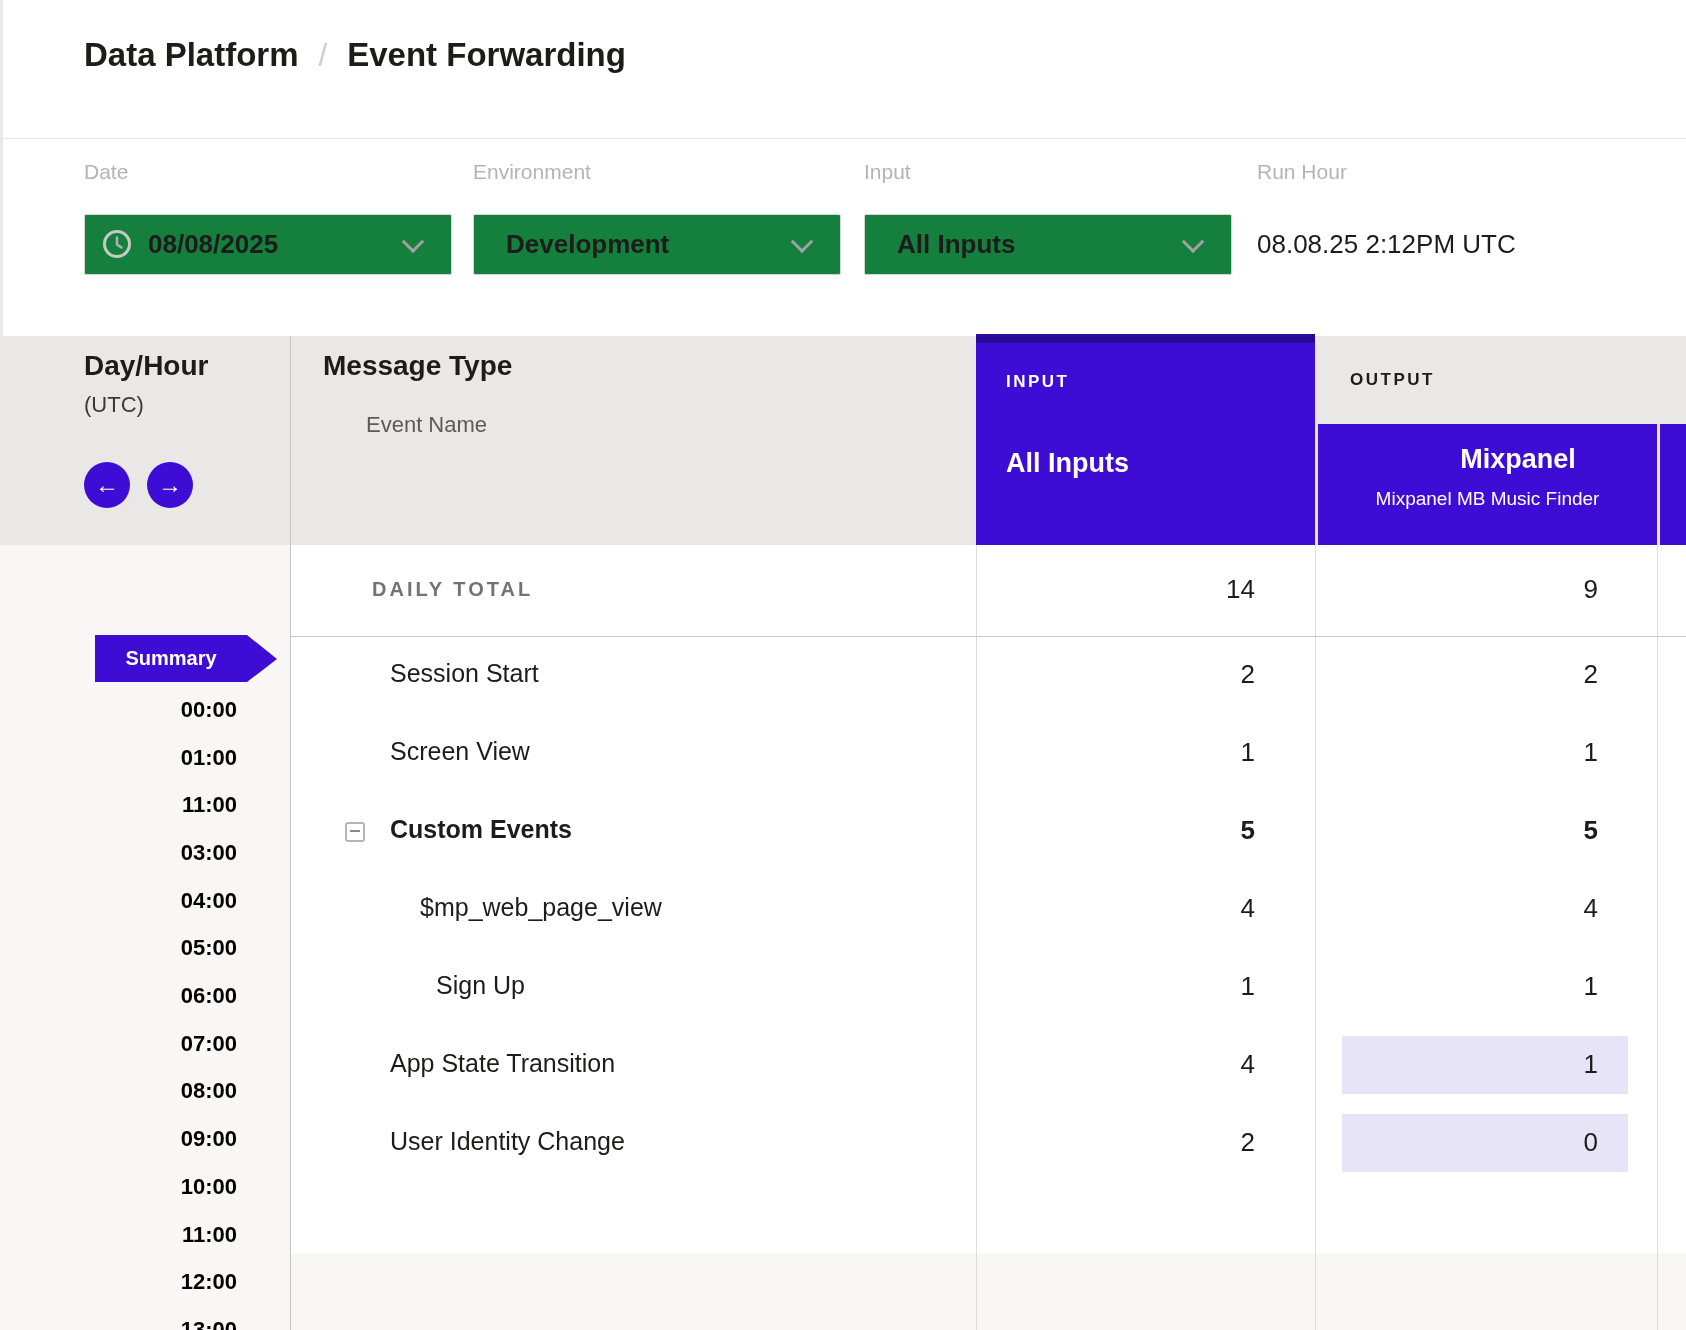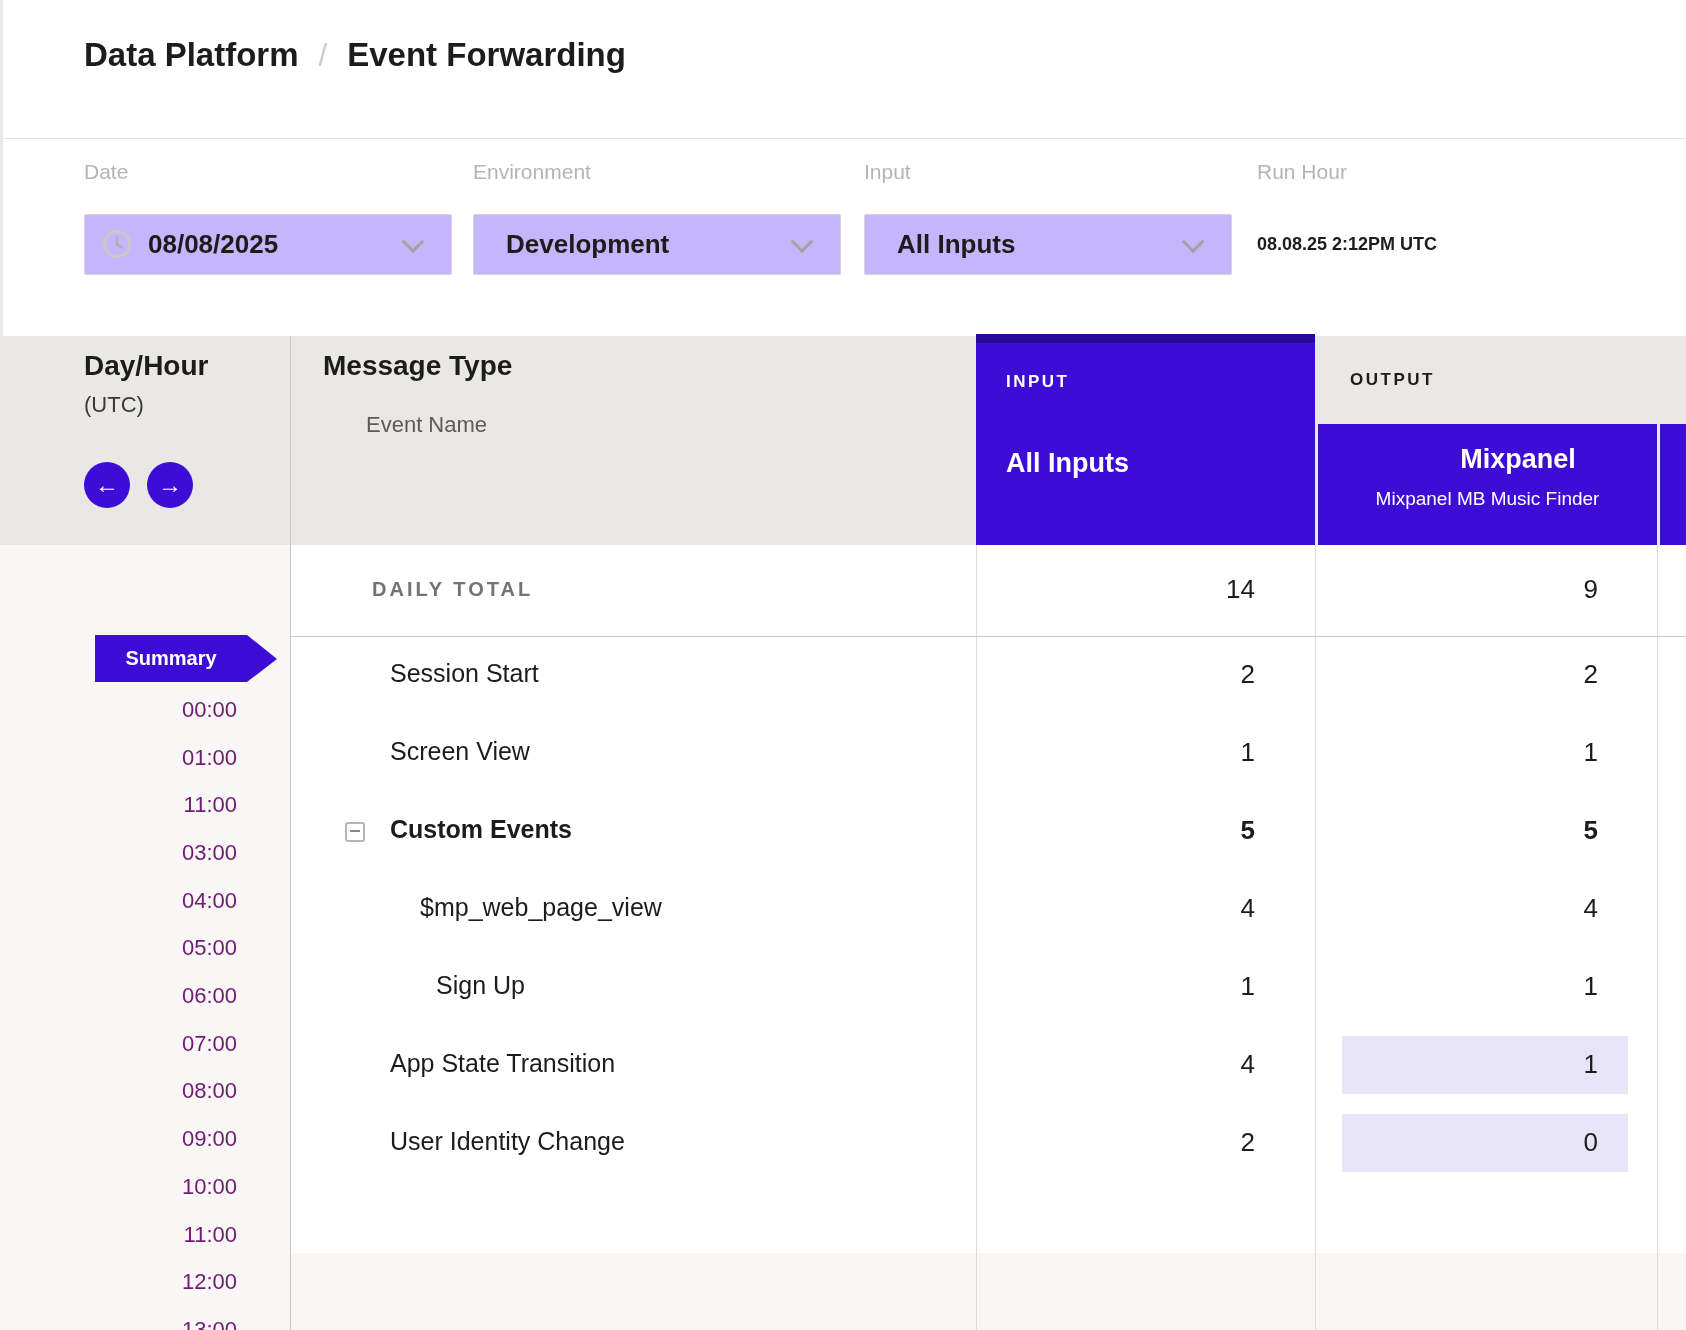--- a/index.html
+++ b/index.html
@@ -11,31 +11,31 @@
 
   
   .left-edge { left:0; top:0; width:3px; height:1330px; background:#EAE9E7; }
   .breadcrumb { left:84px; top:36px; font-size:33px; font-weight:600; color:#1C1C1B; white-space:nowrap; }
   .breadcrumb .sep { font-weight:400; color:#CDCCCA; font-size:31px; padding:0 20px; }
   .top-divider { left:0; top:138px; width:1686px; height:1px; background:#E7E6E4; }
 
   
   .f-label { top:160px; font-size:21px; color:#B5B4B2; }
   .f-box {
-    top:214px; height:61px; width:368px; background:#c4b5fd;
+    top:214px; height:61px; width:368px; background:#15803d;
     border:1px solid #D6D5D3; border-radius:2px; box-sizing:border-box;
   }
   .f-box .val { position:absolute; top:0; line-height:59px; font-size:26px; font-weight:700; color:#1C1C1B; white-space:nowrap; }
   .chev {
     position:absolute; right:30px; top:50%; width:13px; height:13px;
     border-right:3px solid #A3A2A0; border-bottom:3px solid #A3A2A0;
     transform:translateY(-70%) rotate(45deg);
   }
   .clock { position:absolute; left:17px; top:14px; }
-  .run-date { left:1257px; top:214px; line-height:61px; font-size:18px; font-weight:700; white-space:nowrap; }
+  .run-date { left:1257px; top:214px; line-height:61px; font-size:26px; font-weight:400; white-space:nowrap; }
 
   
   .band { left:0; top:336px; width:1686px; height:209px; background:#E9E8E6; }
   .col-title { font-size:28px; font-weight:700; color:#1C1C1B; }
   .day-hour-title { left:84px; top:350px; }
   .utc { left:84px; top:392px; font-size:22px; color:#3A3A38;text-align:right; }
   .nav-btn {
     width:46px; height:46px; border-radius:50%; background:#3D0DD6; color:#ffffff;
     text-align:center; line-height:46px; font-size:24px; cursor:pointer;
   }
@@ -91,21 +91,21 @@
   .summary { left:95px; top:635px; height:47px; cursor:pointer; }
   .summary .rect { position:absolute; left:0; top:0; width:152px; height:47px; background:#3D0DD6; }
   .summary .tip {
     position:absolute; left:152px; top:0; width:0; height:0;
     border-left:30px solid #3D0DD6; border-top:24px solid transparent; border-bottom:23px solid transparent;
   }
   .summary .txt {
     position:absolute; left:0; top:0; width:152px; line-height:47px; text-align:center;
     color:#fff; font-size:20px; font-weight:700;
   }
-  .hour { left:37px; width:200px; text-align:right; font-size:22px; font-weight:400; color:#701a75; cursor:pointer; }
+  .hour { left:37px; width:200px; text-align:right; font-size:22px; font-weight:700; color:#000000; cursor:pointer; }
 </style>
 </head>
 <body>
 
 <div class="page">
 
   <div class="abs left-edge"></div>
 
   <div class="abs breadcrumb">
     <span>Data Platform</span><span class="sep">/</span><span>Event Forwarding</span>

